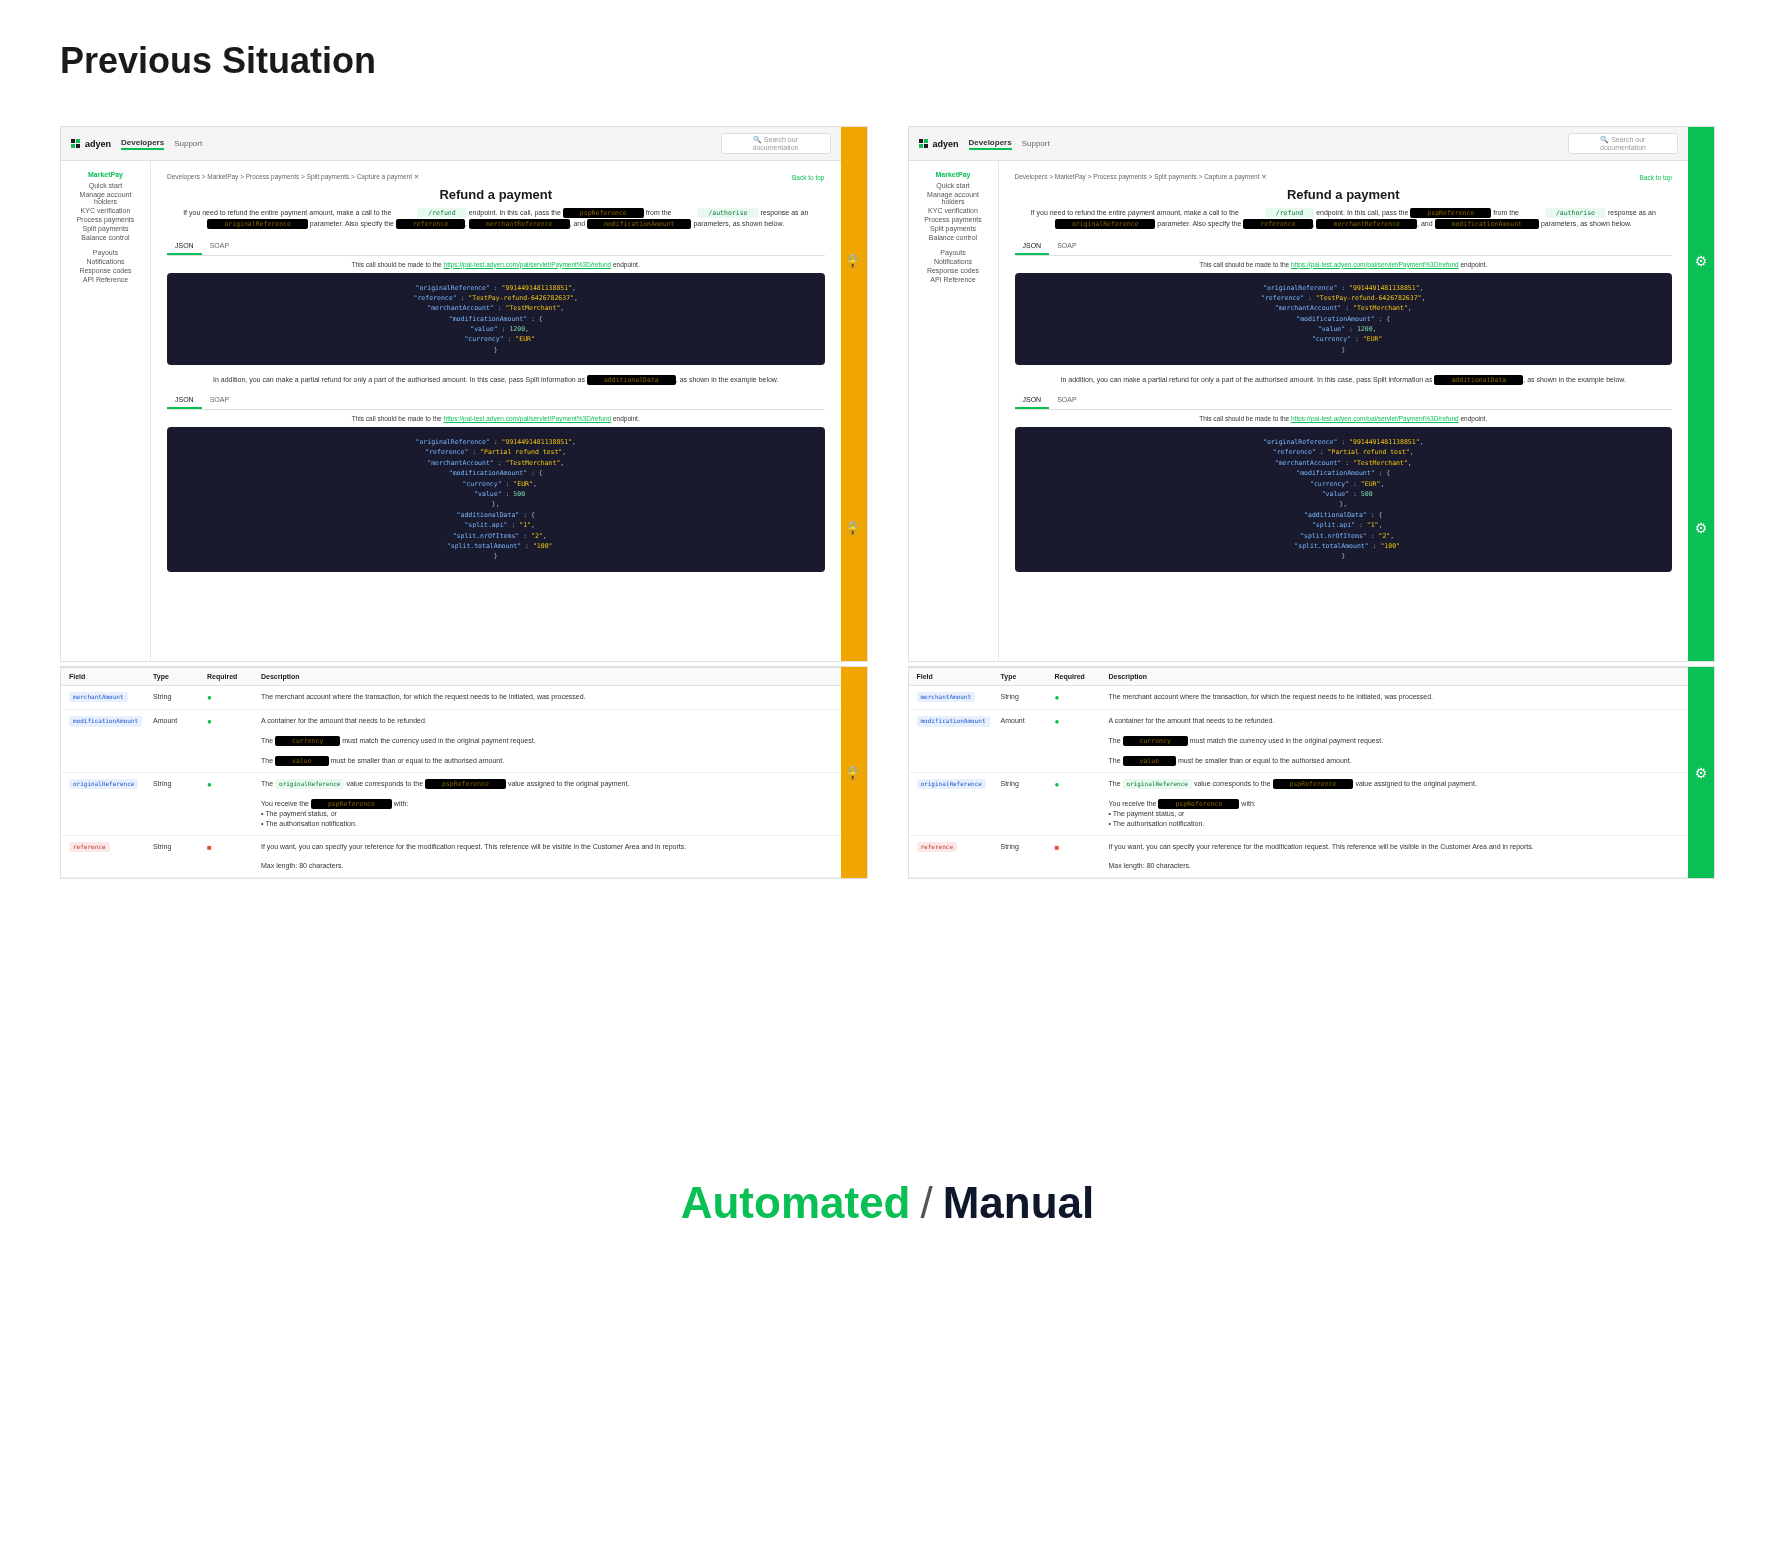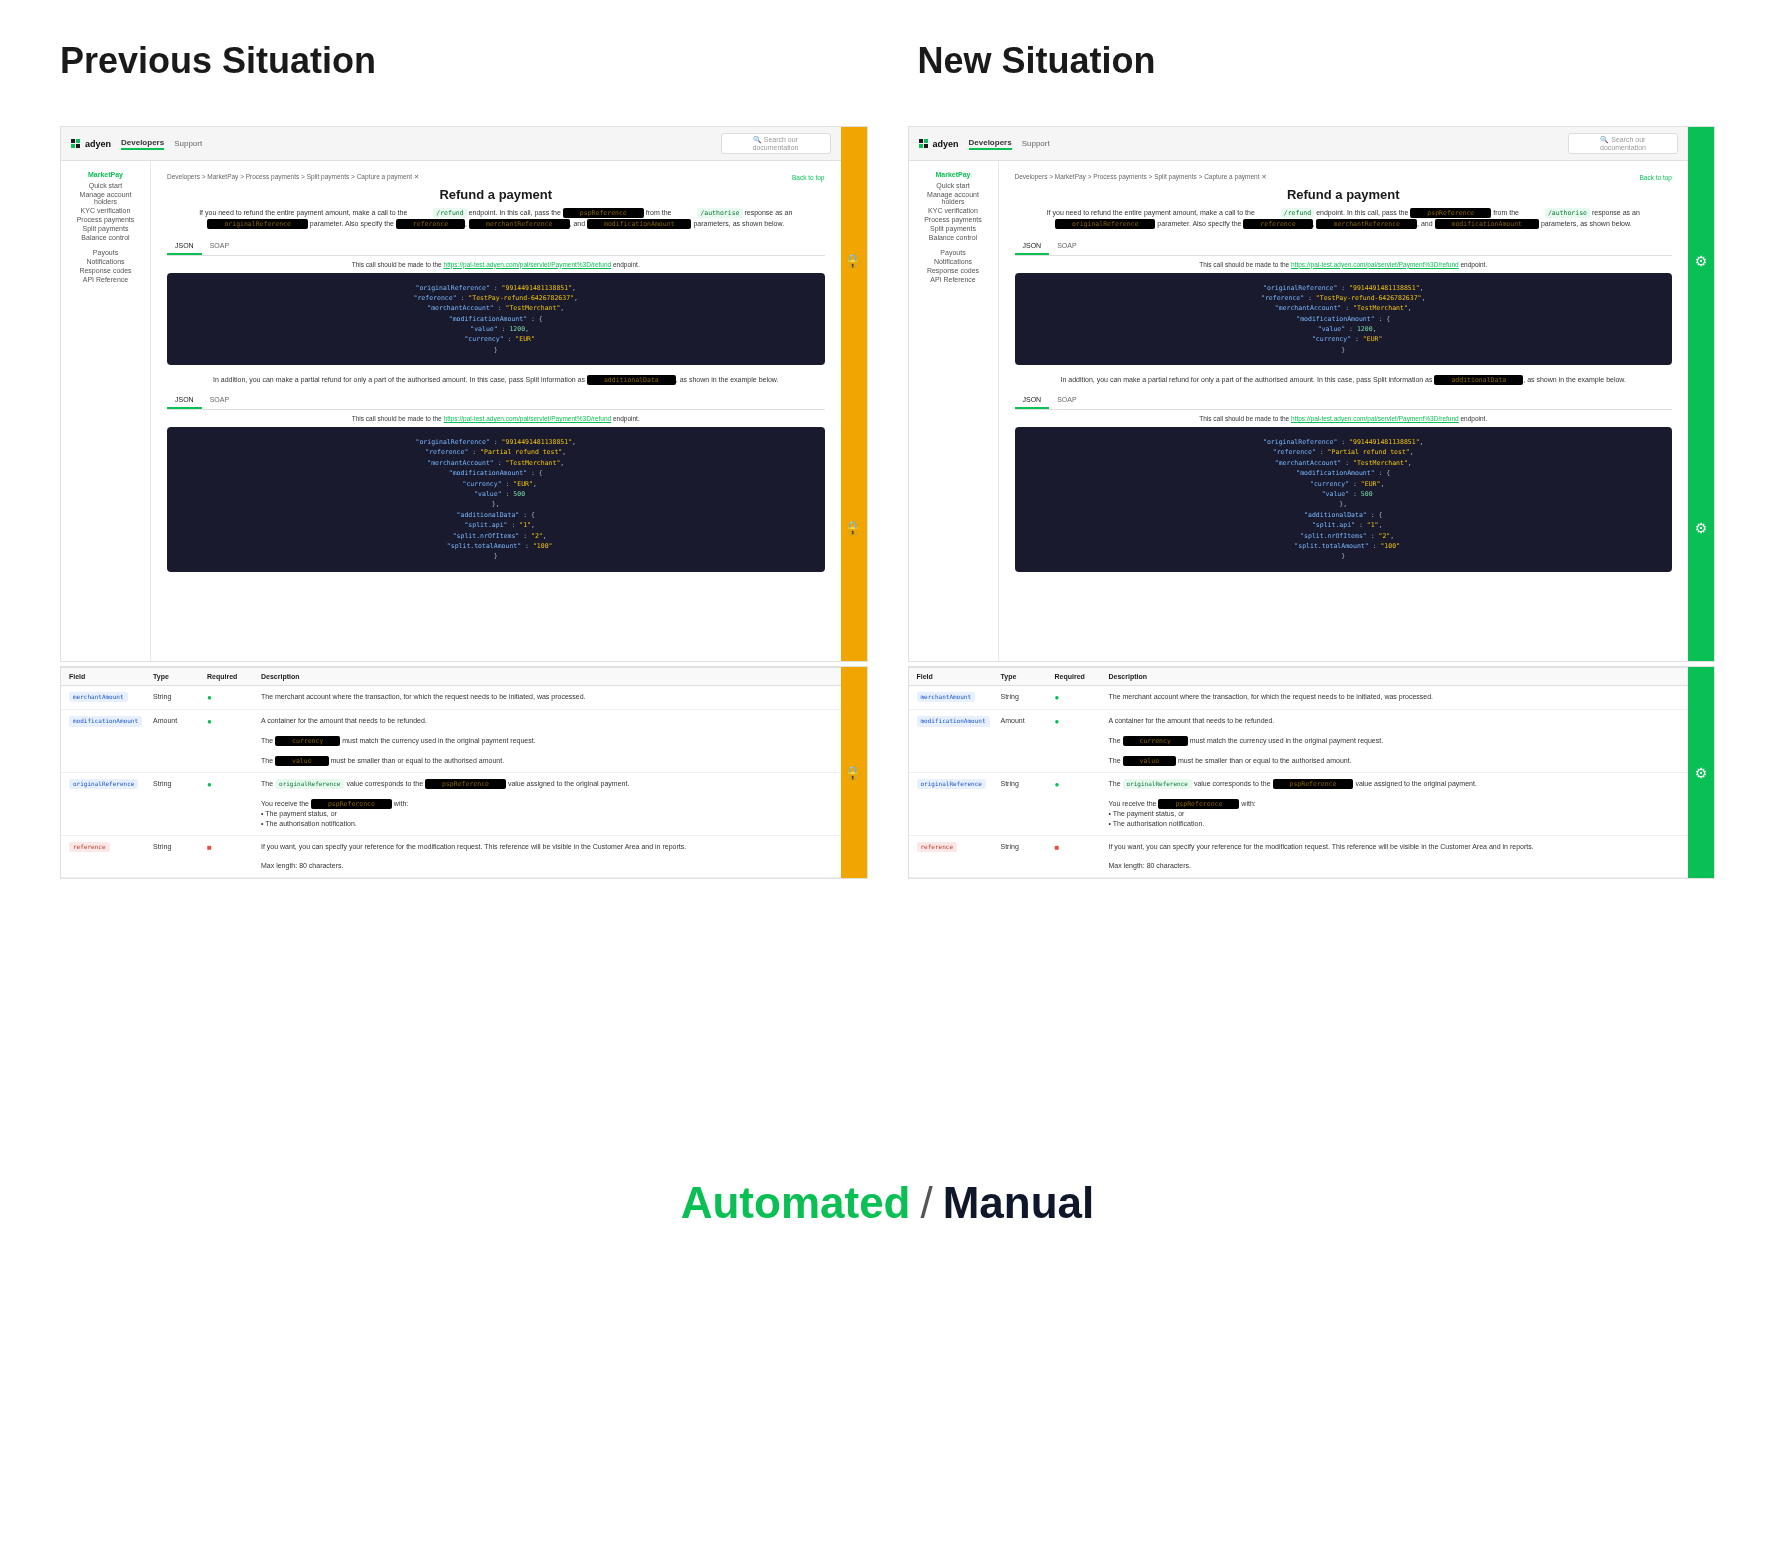--- a/index.html
+++ b/index.html
@@ -58,21 +58,21 @@
     .main-content {
       flex: 1;
       overflow-y: auto;
       padding: 12px 16px;
       position: relative;
     }
 
     .highlight-green {
       background: #e8f9f0;
       color: #0a7a35;
-      padding: 1px 3px;
+      padding: 1px 11px;
       border-radius: 2px;
       font-family: monospace;
       font-size: 6.5px;
       margin-left: 24px;
     }
 
     .highlight-yellow {
       background: #000000;
       color: #8a6500;
       padding: 1px 17px;
@@ -221,23 +221,20 @@
 
   </style>
 </head>
 <body>
 
 <div class="page-container">
 
   <div class="columns-wrapper" style="margin-bottom: 20px;">
     <div class="column">
       <h1 class="section-title">Previous Situation</h1>
-    </div>
-    <div class="column">
-      <h1 class="section-title">New Situation</h1>
     </div>
   </div>
 
   <div class="columns-wrapper" style="align-items: flex-start; gap: 40px;">
 
     <div class="column">
 
       <div class="section-wrapper">
         <div class="section-content">
 

